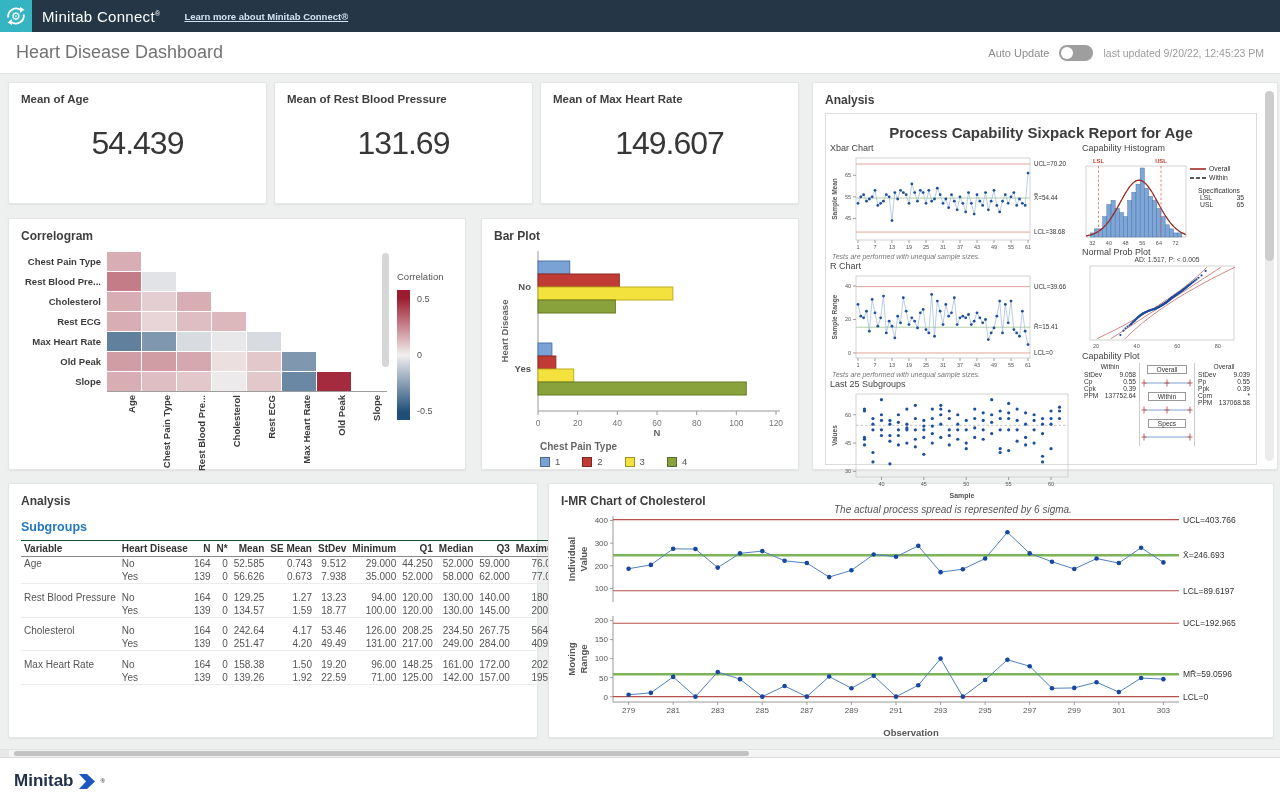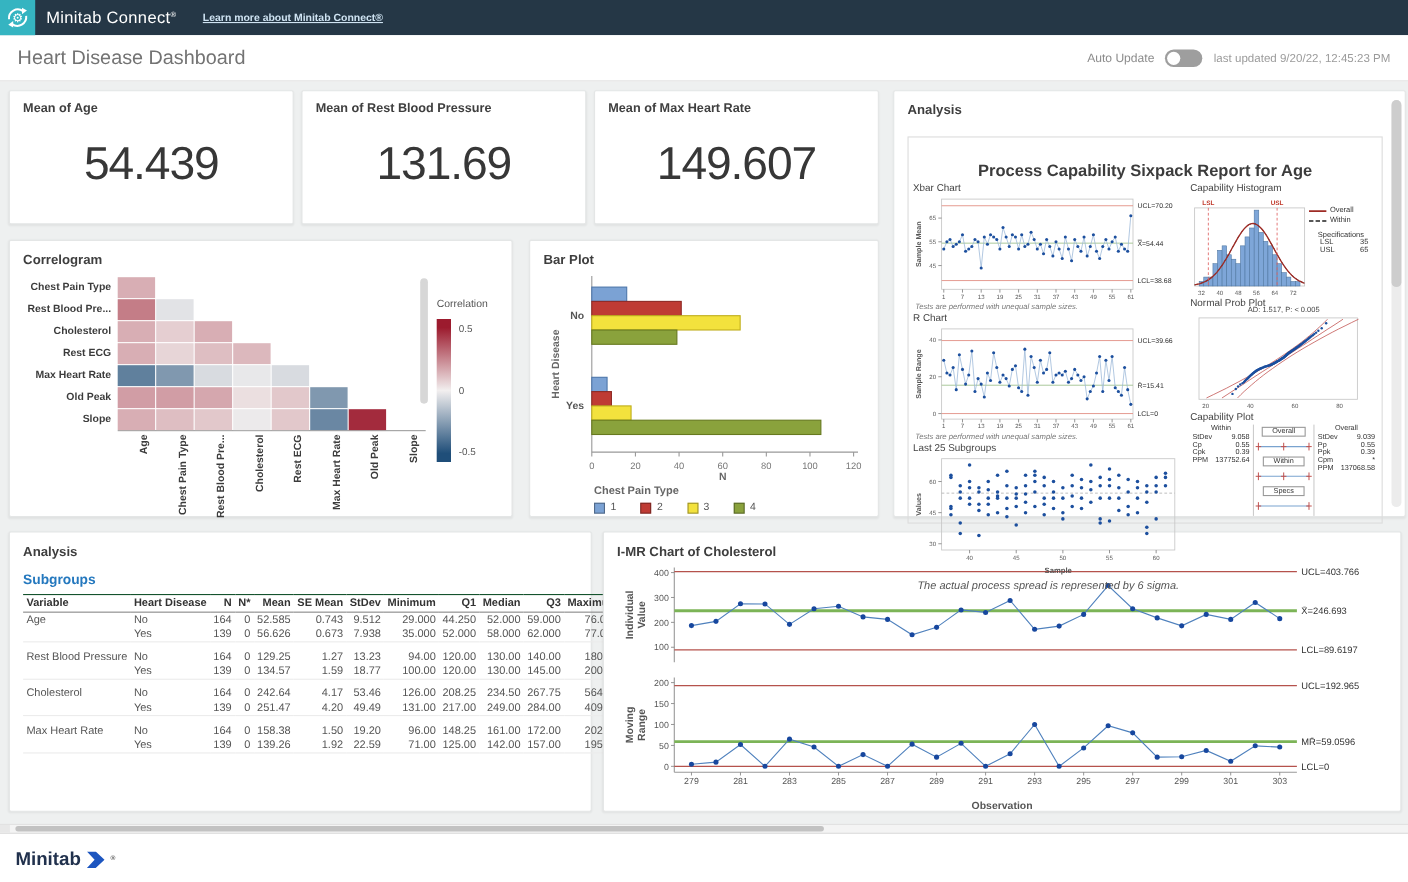--- a/index.html
+++ b/index.html
@@ -21,21 +21,21 @@
   .last-updated{font-size:10.5px;color:#9b9b9b}
   
   .content{padding:8px}
   .top-region{display:flex;gap:13px}
   .left-col{width:791px}
   .kpi-row{display:flex;gap:7px;margin-bottom:14px}
   .card{background:#fff;border:1px solid #e4e6e6;box-shadow:0 1px 2px rgba(0,0,0,.06);border-radius:2px;padding:10px 12px}
   .card-title{font-size:12px;font-weight:700;color:#3e3e3e}
   .kpi{flex:1;height:122px}
   .kpi-label{font-size:11.5px;font-weight:600;color:#3f3f3f}
-  .kpi-value{font-size:42px;font-weight:300;color:#373737;text-align:center;margin-top:20px;letter-spacing:-1px}
+  .kpi-value{font-size:32px;font-weight:300;color:#373737;text-align:center;margin-top:20px;letter-spacing:-1px}
   .row2{display:flex;gap:15px}
   .correlogram-card{width:460px;height:252px;position:relative}
   .bar-card{flex:1;height:252px}
   .analysis-panel{flex:1;height:388px;position:relative;padding-right:20px}
   .bottom-region{display:flex;gap:10px;margin-top:13px}
   .stats-card{width:530px;height:255px}
   .imr-card{flex:1;height:255px}
   
   .corr-body{margin-top:8px}
   .hm-row{display:flex;align-items:center;height:20px}
@@ -50,21 +50,21 @@
   .legend-bar-wrap{position:relative;margin-top:8px;height:130px}
   .legend-bar{width:13px;height:130px}
   .legend-tick{position:absolute;left:20px;font-size:9px;color:#555}
   
   .bar-legend{margin-left:46px;margin-top:2px}
   .bar-legend-title{font-size:10px;color:#666;font-weight:600}
   .bar-legend-items{display:flex;gap:22px;margin-top:4px}
   .bar-legend-item{display:flex;align-items:center;gap:5px;font-size:9.5px;color:#555}
   .bar-swatch{width:10px;height:10px;border:1px solid rgba(0,0,0,.35)}
   
-  .sixpack{border:1px solid #dcdcdc;margin-top:17px;padding:20px 4px 4px;height:352px}
+  .sixpack{border:1px solid #dcdcdc;margin-top:6px;padding:8px 4px 4px;height:352px}
   .sp-title{text-align:center;font-size:15px;font-weight:700;color:#3c3c3c;margin:2px 0}
   .sp-grid{display:grid;grid-template-columns:250px 170px;column-gap:2px}
   .sp-chart-title{text-align:left;font-size:9px;font-weight:400;color:#444}
   .sp-sub{text-align:center;font-size:6.8px;color:#444;margin-top:-1px}
   .sp-note{font-size:7px;font-style:italic;color:#777;margin:0 0 1px 2px}
   .sp-foot{font-size:10px;font-style:italic;color:#555;margin-top:3px;padding-left:4px}
   .hist-flex{display:flex;align-items:flex-start}
   .mini-legend{font-size:6.8px;color:#333;margin-top:12px;width:58px}
   .mini-legend .lrow{display:flex;align-items:center;gap:3px;margin-bottom:2px}
   .specs{margin-top:6px}

